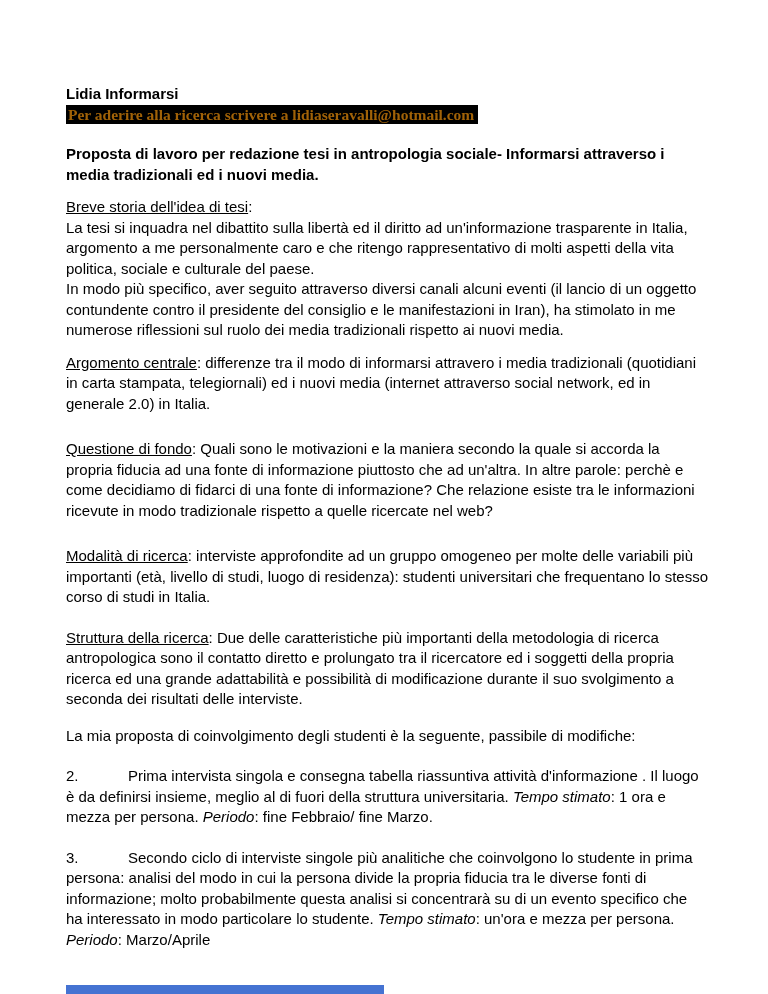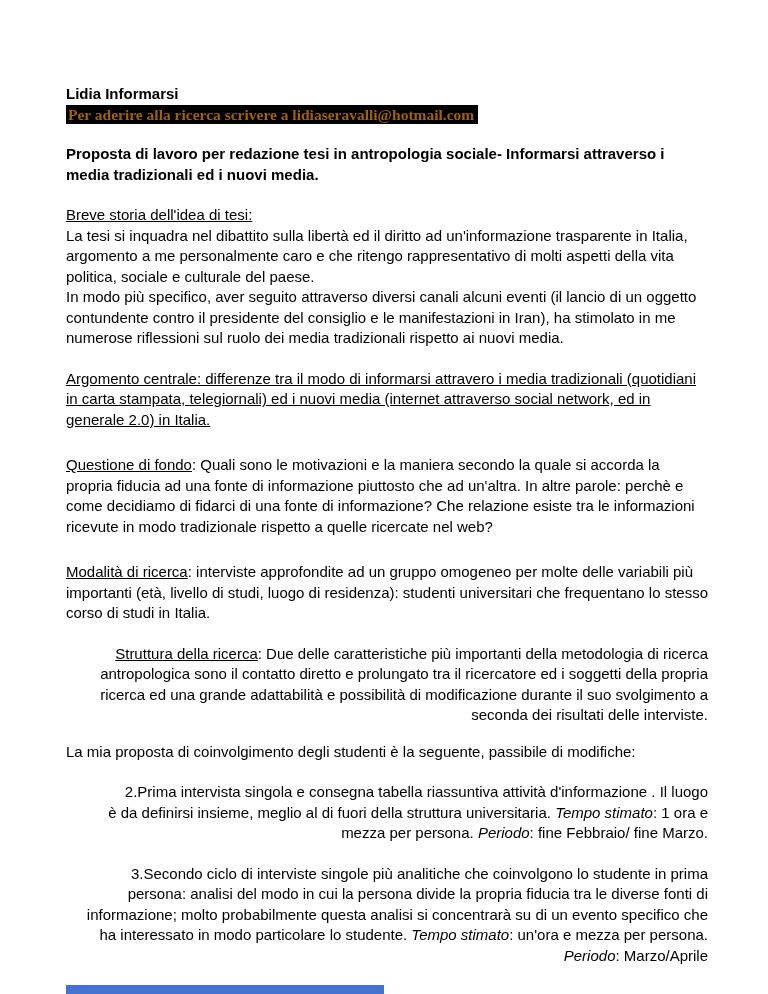--- a/index.html
+++ b/index.html
@@ -18,23 +18,23 @@
   .b{font-weight:bold;}
   .u{text-decoration:underline;}
   .pre{white-space:pre-line;}
   .hl{
     font-family:"Liberation Serif", serif;
     font-weight:bold;
     font-size:15.5px;
     padding:1px 4px 1px 2px;
   }
   .mt-title{margin-top:19px;}
-  .mt-s{margin-top:20px;text-decoration:underline;}
+  .mt-s{margin-top:12px;}
   .mt-q{margin-top:25px;}
-  .mt-m{margin-top:20px;text-align:right;}
+  .mt-m{margin-top:20px;}
   .mt-p{margin-top:16px;}
   .item .num{display:inline-block;width:62px;}
   .item em{font-style:italic;}
   .bottom-bar{
     position:absolute;
     left:66px;
     bottom:0;
     width:318px;
     height:9px;
   }

